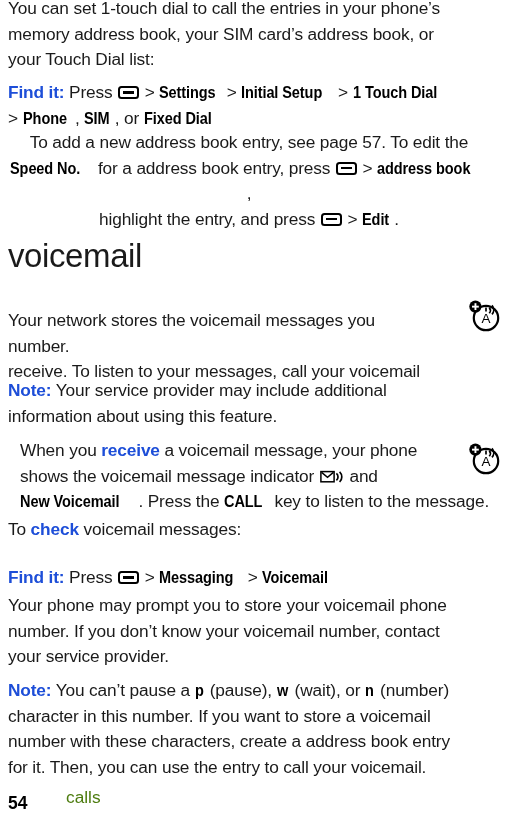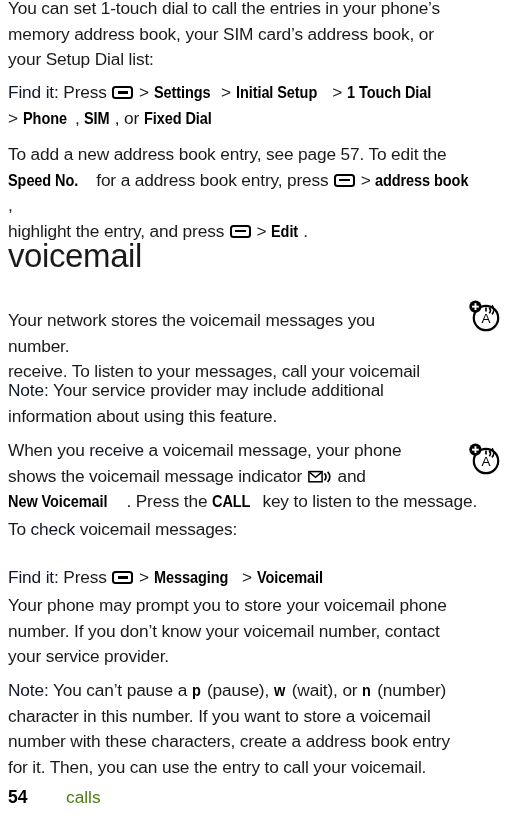--- a/index.html
+++ b/index.html
@@ -48,21 +48,21 @@
     font-stretch: condensed;
     transform: scaleX(0.84);
     display: inline-block;
     transform-origin: left center;
     letter-spacing: -0.1px;
     color: #000;
   }
   
   .cw { display: inline-block; overflow: visible; }
 
-  .b { font-weight: 400; color: #0f172a; }
+  .b { font-weight: 700; color: #1d4ed8; }
 
   h1.section {
     margin: 0;
     font-size: 33px;
     line-height: 36px;
     font-weight: 400;
     color: #1a1a1a;
     letter-spacing: -0.4px;
   }
 
@@ -112,21 +112,21 @@
   
   .footer {
     position: absolute;
     left: 8px;
     bottom: 8px;
     width: 482px;
     height: 24px;
   }
   .footer .pageno {
     position: absolute;
-    left: 0; top: 0;
+    left: 0; top: 6px;
     font-size: 17.5px;
     font-weight: 700;
     color: #000;
     line-height: 24px;
   }
   .footer .chapter {
     position: absolute;
     left: 58px; top: 0;
     font-size: 17.3px;
     font-weight: 400;
@@ -135,50 +135,50 @@
   }
 </style>
 </head>
 <body>
 
 <div class="page">
 
   <div class="col" style="top:-4px;">
     <p class="para">You can set 1-touch dial to call the entries in your phone’s</p>
     <p class="para">memory address book, your SIM card’s address book, or</p>
-    <p class="para">your Setup Dial list:</p>
+    <p class="para">your Touch Dial list:</p>
   </div>
 
   <div class="col" style="top:80px;">
     <p class="para"><span class="b">Find it:</span><span>&nbsp;</span><span>Press</span>&nbsp;<span class="menukey"></span>&nbsp;<span class="gt">&gt;</span>&nbsp;<span class="cw"><span class="cond">Settings</span></span><span class="gt">&gt;</span>&nbsp;<span class="cw"><span class="cond">Initial Setup</span></span><span class="gt">&gt;</span>&nbsp;<span class="cw"><span class="cond">1 Touch Dial</span></span></p>
     <p class="para"><span class="gt">&gt;</span>&nbsp;<span class="cw"><span class="cond">Phone</span></span><span>,</span>&nbsp;<span class="cw"><span class="cond">SIM</span></span><span>,</span>&nbsp;<span>or</span>&nbsp;<span class="cw"><span class="cond">Fixed Dial</span></span></p>
   </div>
 
-  <div class="col" style="top:142px;">
+  <div class="col" style="top:130px;text-align:center;">
     <p class="para">To add a new address book entry, see page 57. To edit the</p>
     <p class="para"><span class="cw"><span class="cond">Speed No.</span></span><span> for a address book entry, press </span><span class="menukey"></span>&nbsp;<span class="gt">&gt;</span>&nbsp;<span class="cw"><span class="cond">address book</span></span><span>,</span></p>
     <p class="para"><span>highlight the entry, and press </span><span class="menukey"></span>&nbsp;<span class="gt">&gt;</span>&nbsp;<span class="cw"><span class="cond">Edit</span></span><span>.</span></p>
   </div>
 
   <div class="col" style="top:238px;">
     <h1 class="section">voicemail</h1>
   </div>
 
   <div class="col" style="top:308px;">
     <p class="para">Your network stores the voicemail messages you</p>
     <p class="para">number.</p>
     <p class="para">receive. To listen to your messages, call your voicemail</p>
   </div>
 
   <div class="col" style="top:378px;">
     <p class="para"><span class="b">Note:</span><span> Your service provider may include additional</span></p>
     <p class="para">information about using this feature.</p>
   </div>
 
-  <div class="col" style="top:438px;">
+  <div class="col" style="top:438px;margin-left:12px;">
     <p class="para"><span>When you </span><span class="b">receive</span><span> a voicemail message, your phone</span></p>
     <p class="para"><span>shows the voicemail message indicator </span><span class="vm-ind">
           <svg width="24" height="14" viewBox="0 0 24 14">
             <rect x="0.9" y="1.6" width="13.2" height="10.2" fill="none" stroke="#000" stroke-width="1.5"></rect>
             <path d="M1.6 2.4 L7.5 7.3 L13.4 2.4" fill="none" stroke="#000" stroke-width="1.4"></path>
             <path d="M16.4 3.4 A4.6 4.6 0 0 1 16.4 10.4" fill="none" stroke="#000" stroke-width="1.7"></path>
             <path d="M19.6 1.8 A7 7 0 0 1 19.6 12.0" fill="none" stroke="#000" stroke-width="1.7"></path>
           </svg>
         </span><span> and</span></p>
     <p class="para"><span class="cw"><span class="cond">New Voicemail</span></span><span>. Press the </span><span class="cw"><span class="cond">CALL</span></span><span> key to listen to the message.</span></p>

